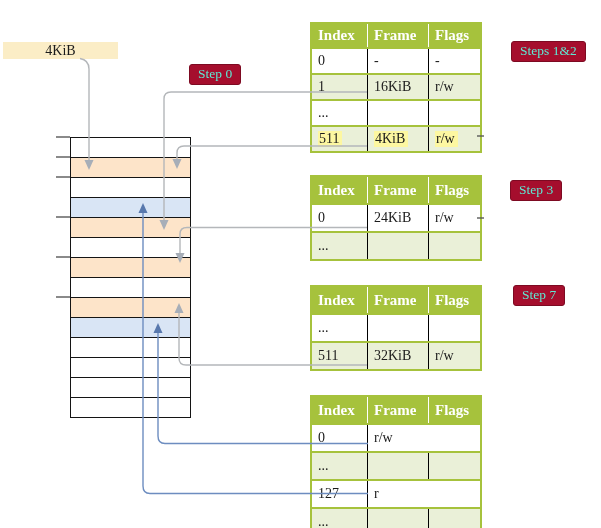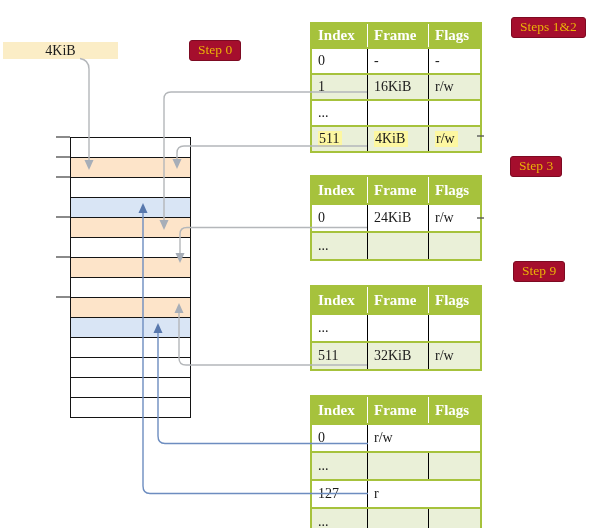--- a/index.html
+++ b/index.html
@@ -11,23 +11,23 @@
 
   
   .ptbr {
     position:absolute; left:3px; top:42px; width:115px; height:17px;
     background:#fbedc6; display:flex; align-items:center; justify-content:center;
     font-size:14px;
   }
 
   
   .badge {
-    position:absolute; background:#a50e2d; color:#eab308;
+    position:absolute; background:#a50e2d; color:#5eead4;
     font-size:13.5px; line-height:16px; padding:1px 8px 2px 8px;
-    border-radius:3px; border:1px solid #7d0a22; white-space:nowrap;
+    border-radius:3px; border:1px solid #7d0a22; white-space:nowrap;margin-top:24px;
   }
   .badge.step0   { left:189px; top:40px; }
   .badge.steps12 { left:511px; top:17px; }
   .badge.step3   { left:510px; top:156px; }
   .badge.step4   { left:513px; top:261px; }
 
   
   .memstack {
     position:absolute; left:70px; top:137px; width:119px;
     border:1px solid #141414;
@@ -80,21 +80,21 @@
 
 <div class="canvas">
 
   <div class="ptbr">
     <span>4KiB</span>
   </div>
 
   <div class="badge step0">Step 0</div>
   <div class="badge steps12">Steps 1&amp;2</div>
   <div class="badge step3">Step 3</div>
-  <div class="badge step4">Step 9</div>
+  <div class="badge step4">Step 7</div>
 
   <div class="memstack">
     <div class="mrow unused"></div>
     <div class="mrow page-table"></div>
     <div class="mrow unused"></div>
     <div class="mrow data-page"></div>
     <div class="mrow page-table"></div>
     <div class="mrow unused"></div>
     <div class="mrow page-table"></div>
     <div class="mrow unused"></div>

